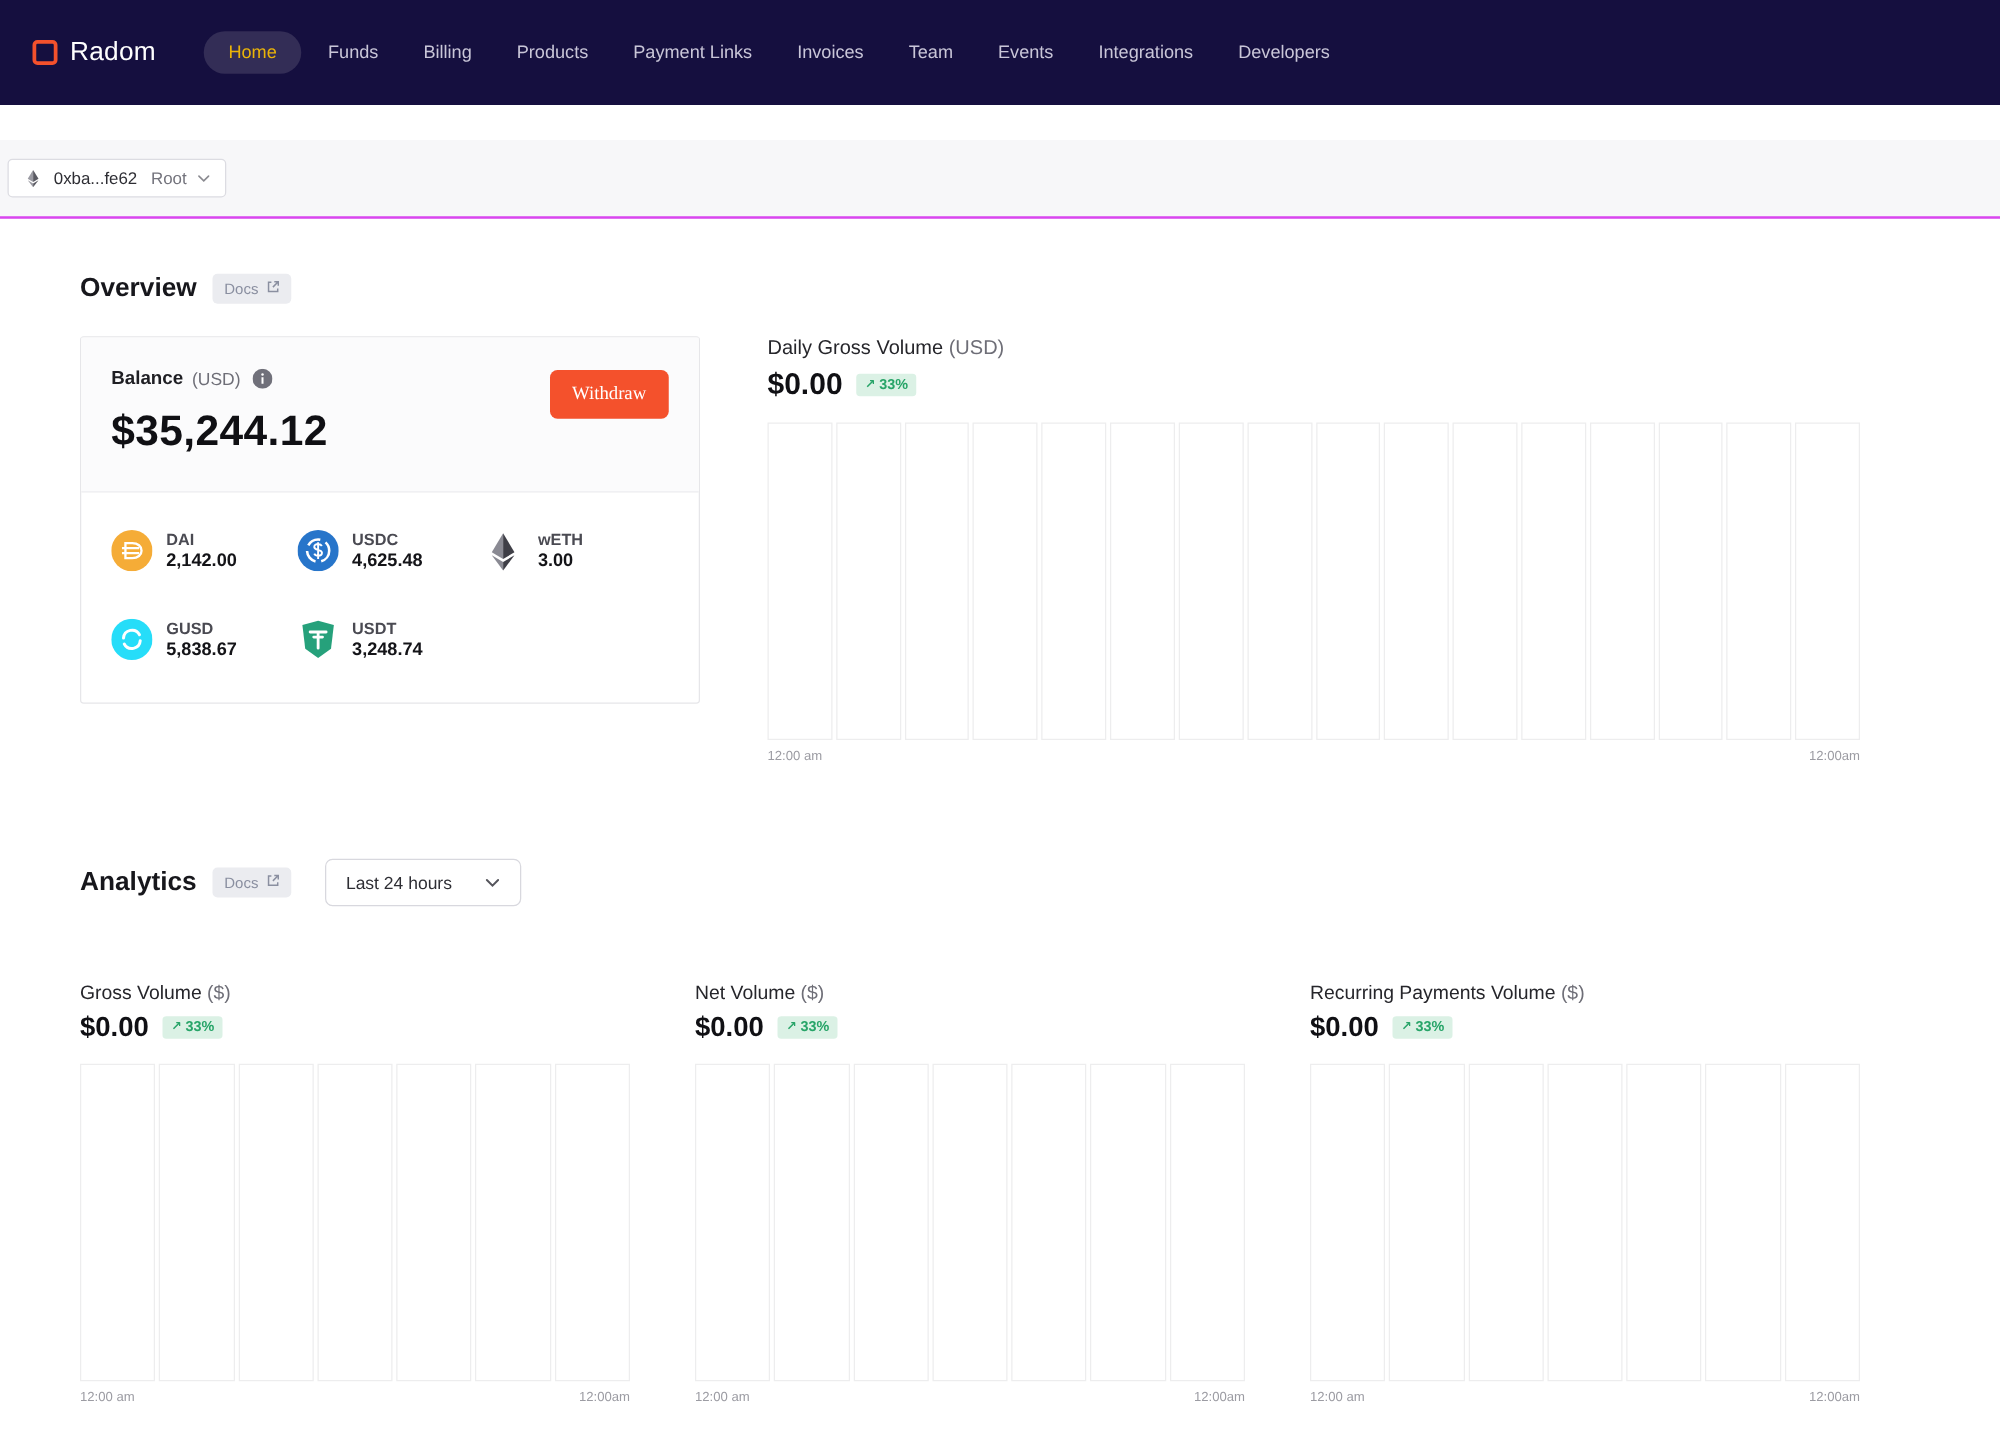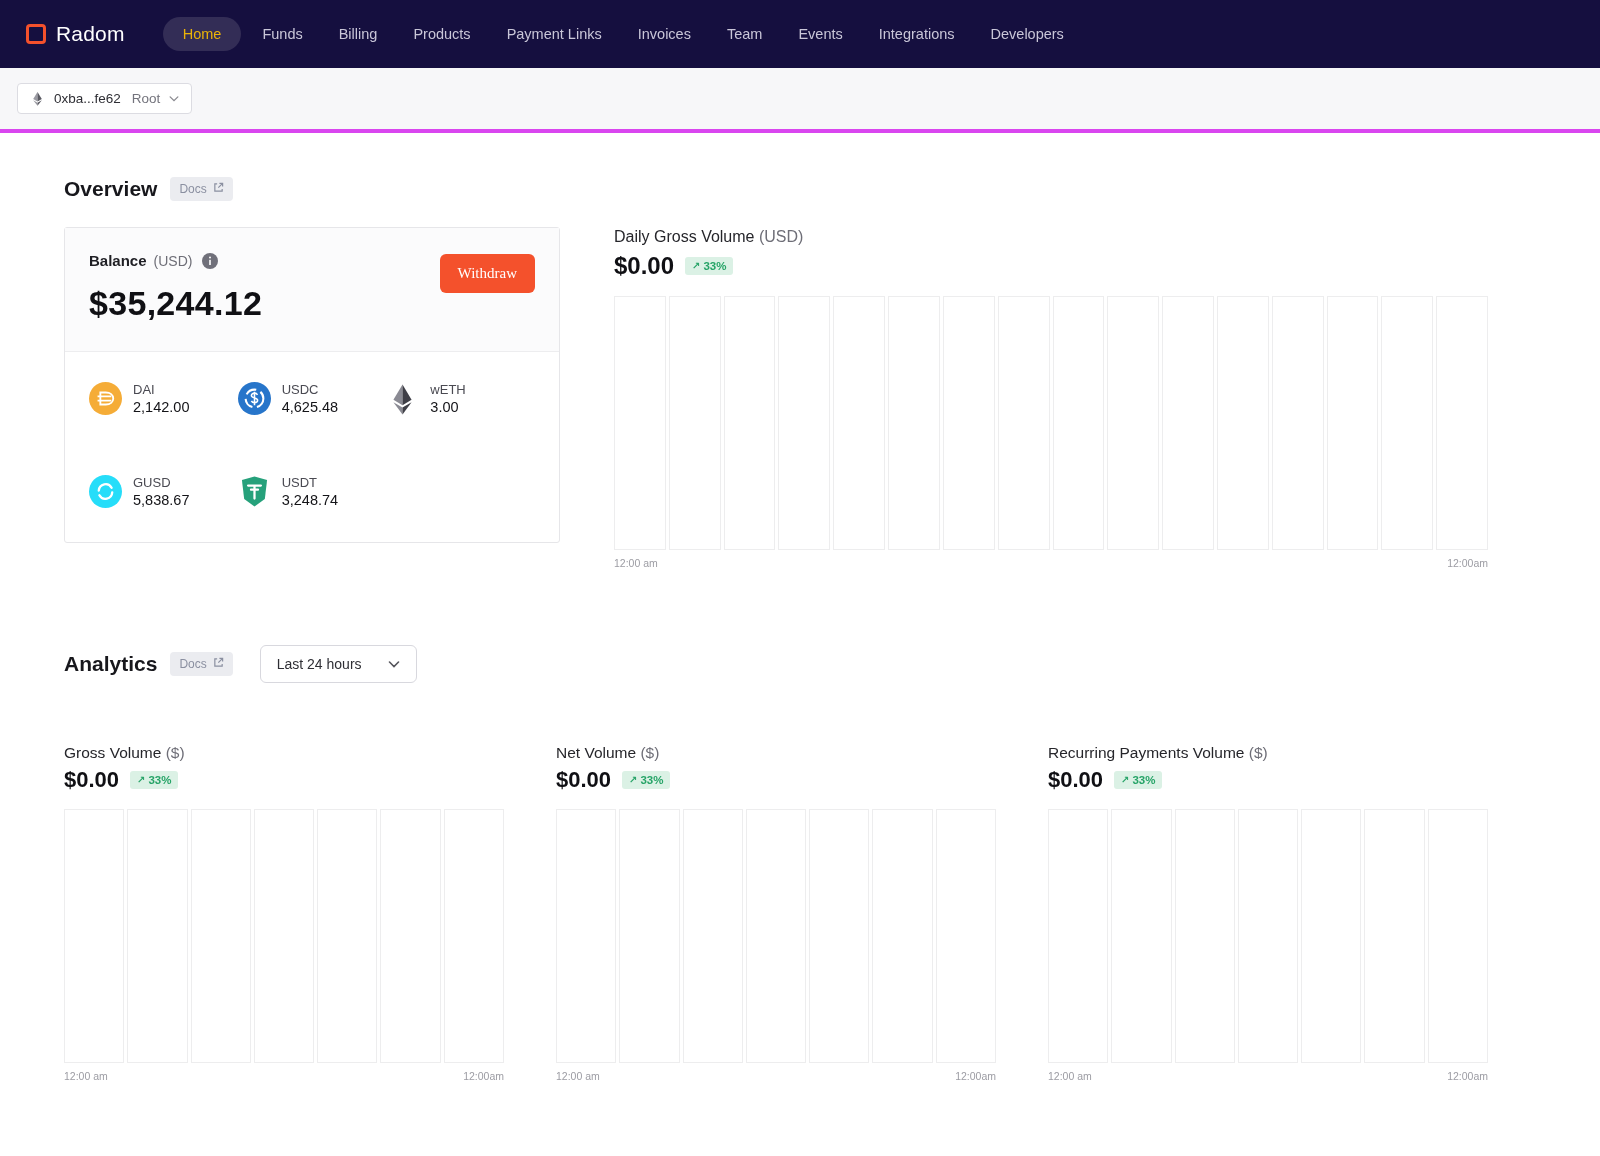--- a/index.html
+++ b/index.html
@@ -5,30 +5,30 @@
 <style>
   * { box-sizing: border-box; }
   html,body { margin:0; padding:0; }
   body {
     width:1600px; min-height:1156px; background:#ffffff;
     font-family:"Liberation Sans","DejaVu Sans",sans-serif;
     color:#1a1a1f;
   }
 
   
-  .topnav { display:flex; align-items:center; height:68px; background:#150F3F; padding:0 26px; }
+  .topnav { display:flex; align-items:center; height:84px; background:#150F3F; padding:0 26px; }
   .brand { display:flex; align-items:center; gap:10px; margin-right:38px; cursor:pointer; }
   .brand-mark { width:20px; height:20px; border:3px solid #F4512C; border-radius:4px; }
   .brand-name { color:#ffffff; font-size:21px; font-weight:500; letter-spacing:.2px; }
   .nav-items { display:flex; align-items:center; gap:6px; }
   .nav-item { color:#C9C6D8; font-size:14.5px; padding:9px 15px; border-radius:999px; cursor:pointer; text-decoration:none; }
   .nav-item.active { background:#332D56; color:#eab308; padding:9px 20px; }
 
   
-  .chipbar { background:#F7F7F9; border-bottom:4px solid #d946ef; padding:15px 0 15px 17px; }
+  .chipbar { background:#F7F7F9; border-bottom:2px solid #d946ef; padding:15px 0 15px 6px;margin-top:28px; }
   .chip { display:inline-flex; align-items:center; gap:9px; background:#ffffff; border:1px solid #DCDCE2;
           border-radius:4px; padding:7px 12px; font-family:inherit; font-size:13.5px; cursor:pointer; }
   .chip-addr { color:#2E2E34; }
   .chip-role { color:#73737C; margin-left:2px; }
 
   
   main { padding:44px 112px 60px 64px; }
   .sec-head { display:flex; align-items:center; gap:13px; }
   .sec-title { font-size:21px; font-weight:700; color:#17171C; margin:0; }
   .docs-badge { display:inline-flex; align-items:flex-start; gap:6px; background:#EBECF0; color:#8A8FA0;
@@ -40,21 +40,21 @@
   .balance-card { width:496px; flex:none; border:1px solid #E6E6E9; border-radius:3px; background:#ffffff; }
   .card-head { position:relative; background:#FBFBFC; border-bottom:1px solid #EDEDEF; padding:24px 24px 28px; }
   .balance-label-row { display:flex; align-items:center; gap:7px; }
   .b-label { font-size:15px; font-weight:700; color:#1F1F24; }
   .b-cur { font-size:14px; color:#6E6E77; }
   .info-btn { border:none; background:transparent; padding:0; margin-left:3px; cursor:pointer; display:inline-flex; }
   .b-amount { font-size:34px; font-weight:700; color:#101014; margin-top:15px; letter-spacing:.3px; }
   .withdraw { position:absolute; top:26px; right:24px; background:#F4512C; color:#ffffff; border:none;
               border-radius:6px; padding:11px 18px; font-size:15px; font-weight:500; cursor:pointer; font-family:Liberation Serif, serif; }
 
-  .tokens { padding:30px 24px 34px; display:grid; grid-template-columns:repeat(3,1fr); row-gap:60px; }
+  .tokens { padding:30px 24px 34px; display:grid; grid-template-columns:repeat(3,1fr); row-gap:38px;font-weight:bold; }
   .token { display:flex; align-items:center; gap:11px; }
   .token-icon { width:33px; height:33px; flex:none; display:block; }
   .token-text { display:flex; flex-direction:column; gap:2px; }
   .token-sym { font-size:13px; color:#4A4A52; }
   .token-amt { font-size:14.5px; color:#141418; }
 
   
   .chart-block { flex:1; min-width:0; }
   .chart-title { font-size:16px; color:#26262B; margin-bottom:5px; line-height:1.25; }
   .chart-title .unit { color:#6E6E77; }

